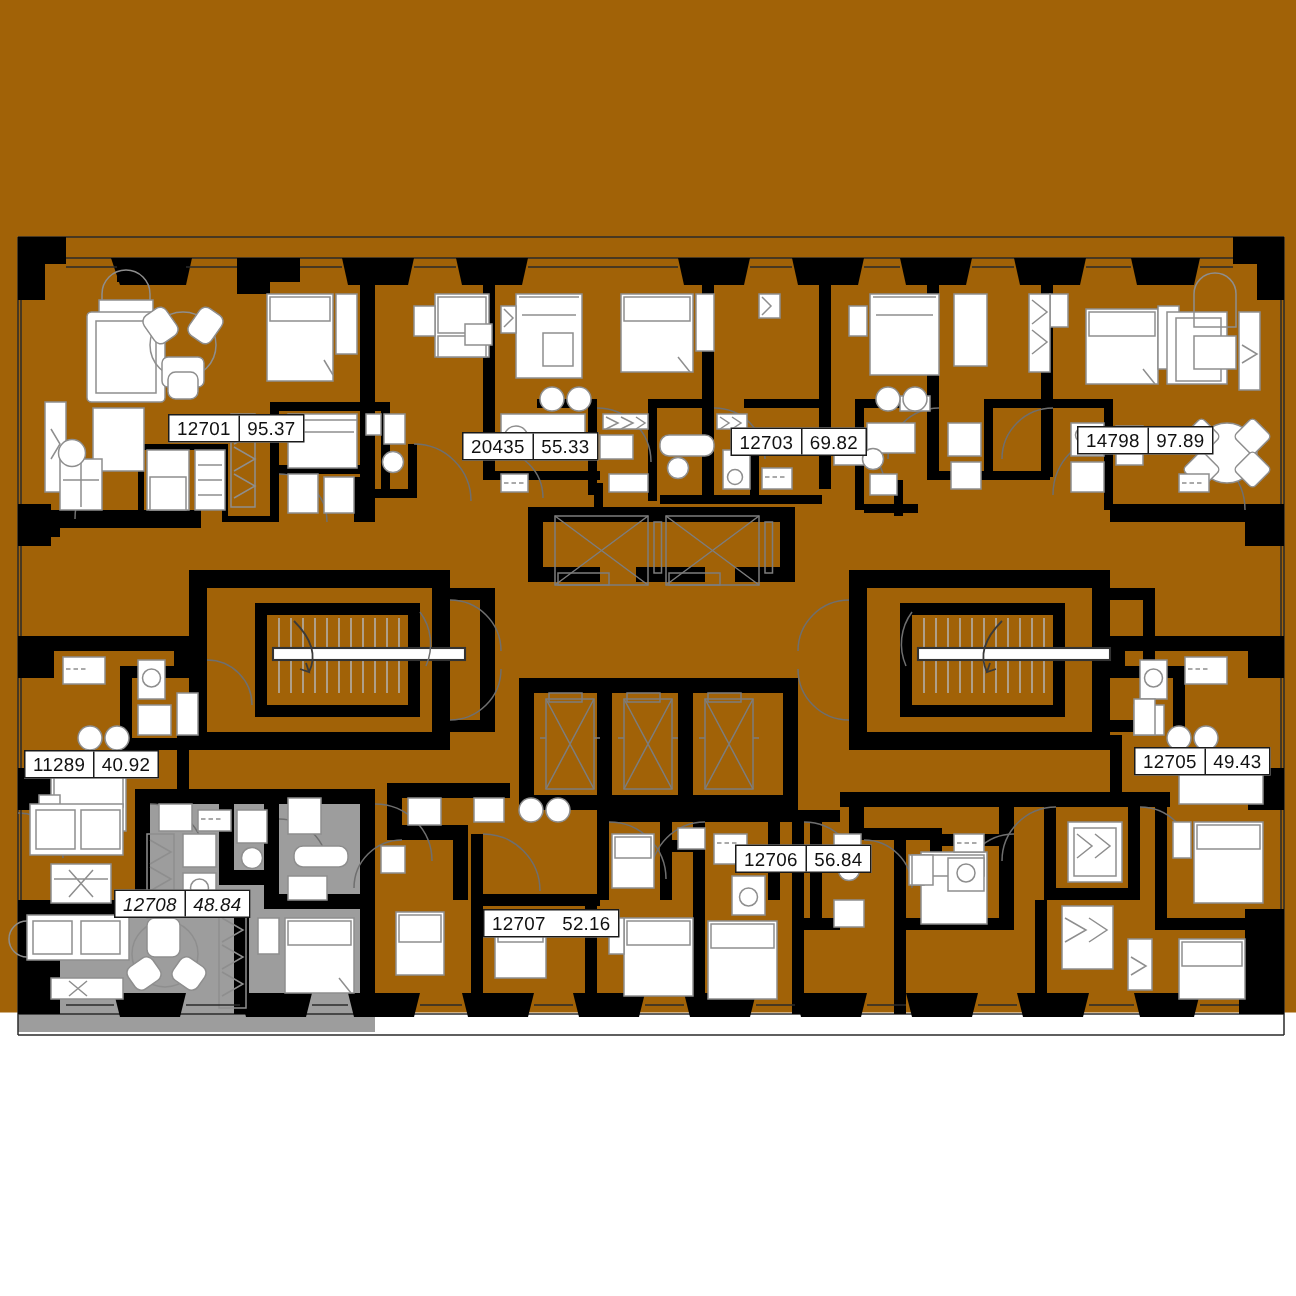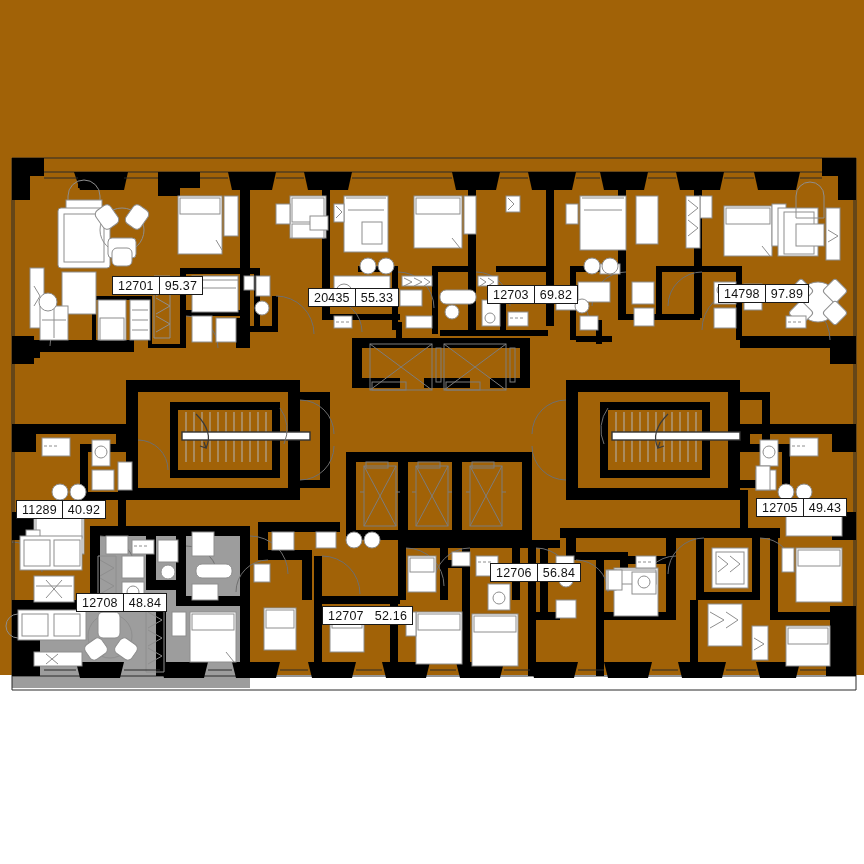--- a/index.html
+++ b/index.html
@@ -586,21 +586,21 @@
   <div class="lbl-box" style="left:490px;top:563px;">
     <span class="n">12706</span>
     <span class="sep"></span>
     <span class="a">56.84</span>
   </div>
   <div class="lbl-box" style="left:322px;top:606px;align-items:center;">
     <span class="n">12707</span>
     <span class="sep"></span>
     <span class="a">52.16</span>
   </div>
-  <div class="lbl-box" style="left:76px;top:593px;">
+  <div class="lbl-box" style="left:76px;top:593px;font-style:italic;">
     <span class="n">12708</span>
     <span class="sep"></span>
     <span class="a">48.84</span>
   </div>
   <div class="lbl-box" style="left:16px;top:500px;">
     <span class="n">11289</span>
     <span class="sep"></span>
     <span class="a">40.92</span>
   </div>
 

